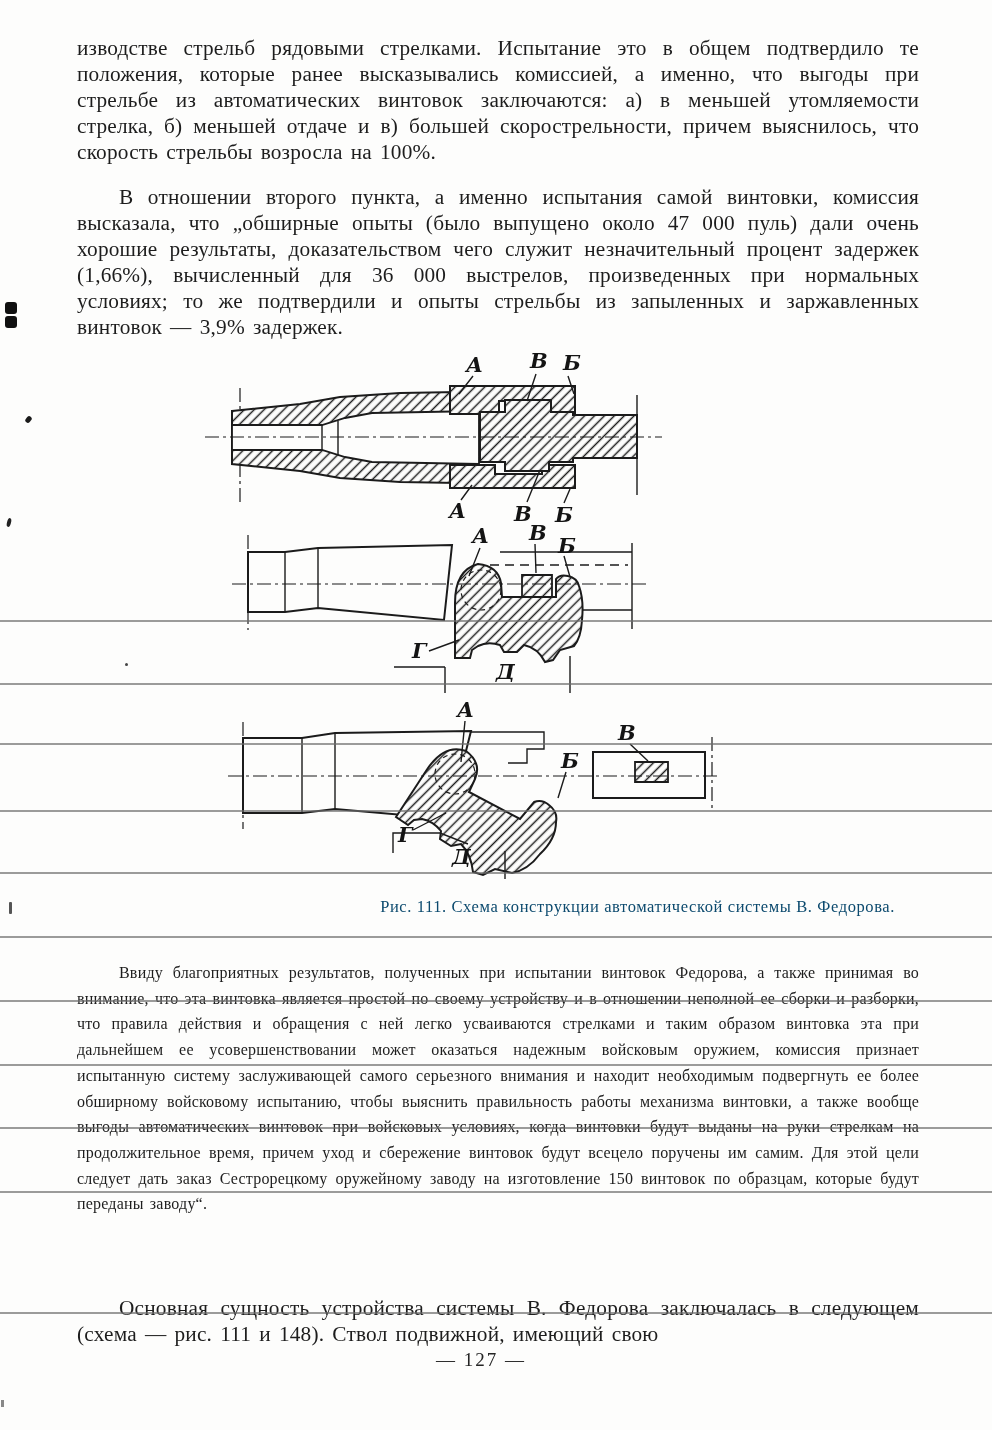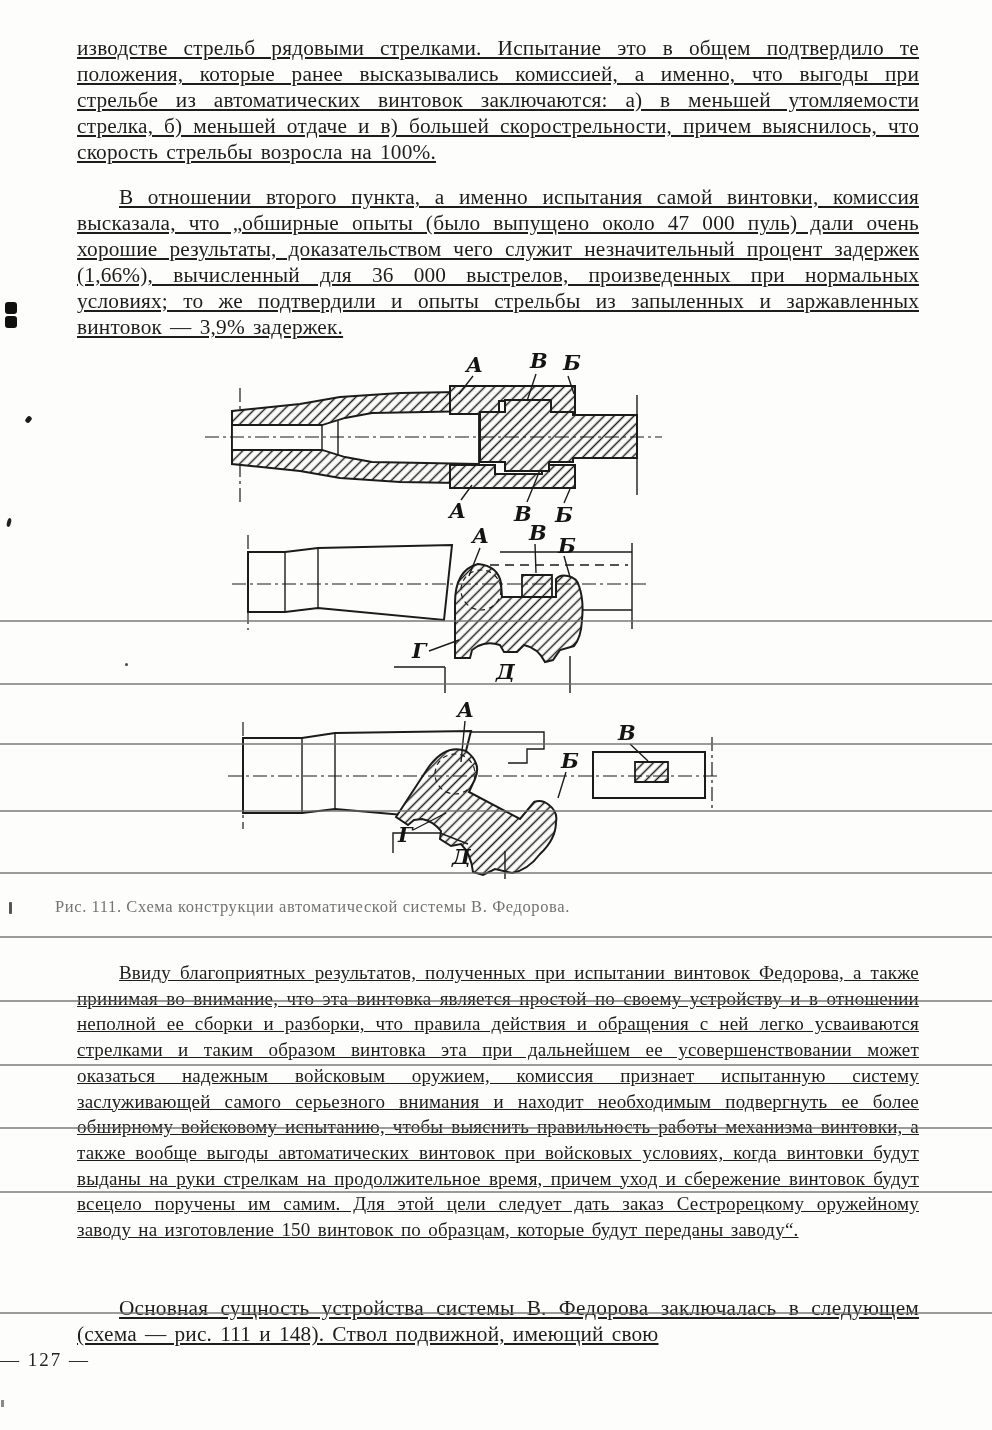--- a/index.html
+++ b/index.html
@@ -8,33 +8,32 @@
     background:#fdfdfc;
     font-family:"Liberation Serif","DejaVu Serif",serif;
     color:#1d1d1d;
   }
   .para{
     position:absolute;left:77px;width:842px;
     font-size:21.3px;line-height:26px;
     text-align:justify;text-align-last:left;
     word-spacing:0.12em;letter-spacing:0.2px;
     overflow:hidden;
-    text-decoration:underline;
   }
   #p1{top:35px;height:158px;}
   #p2{top:184px;height:186px;text-indent:42px;}
-  #p3{top:960px;height:336px;line-height:25.7px;font-size:19px;text-indent:42px;}
+  #p3{top:960px;height:336px;line-height:25.7px;font-size:16px;text-indent:42px;}
   #p4{top:1295px;height:54px;text-indent:42px;}
   .caption{
     position:absolute;top:897px;left:55px;width:840px;
-    text-align:left;font-size:16.5px;letter-spacing:0.6px;color:#737373;
+    text-align:right;font-size:16.5px;letter-spacing:0.6px;color:#0c4a6e;
   }
   .pageno{
     position:absolute;top:1349px;left:0;width:962px;
-    text-align:left;font-size:19px;letter-spacing:2px;color:#242424;
+    text-align:center;font-size:19px;letter-spacing:2px;color:#242424;
   }
   .figure-wrap{position:absolute;top:352px;left:0;width:992px;height:536px;z-index:2;}
   .scanline{
     position:absolute;left:0;width:992px;height:2px;
     background:rgba(108,108,108,0.68);z-index:6;pointer-events:none;
   }
   .mark{position:absolute;z-index:5;}
   
   .hat{fill:url(#hx);stroke:#1b1b1b;stroke-width:2;}
   .wht{fill:#fdfdfc;stroke:#1b1b1b;stroke-width:2;}

